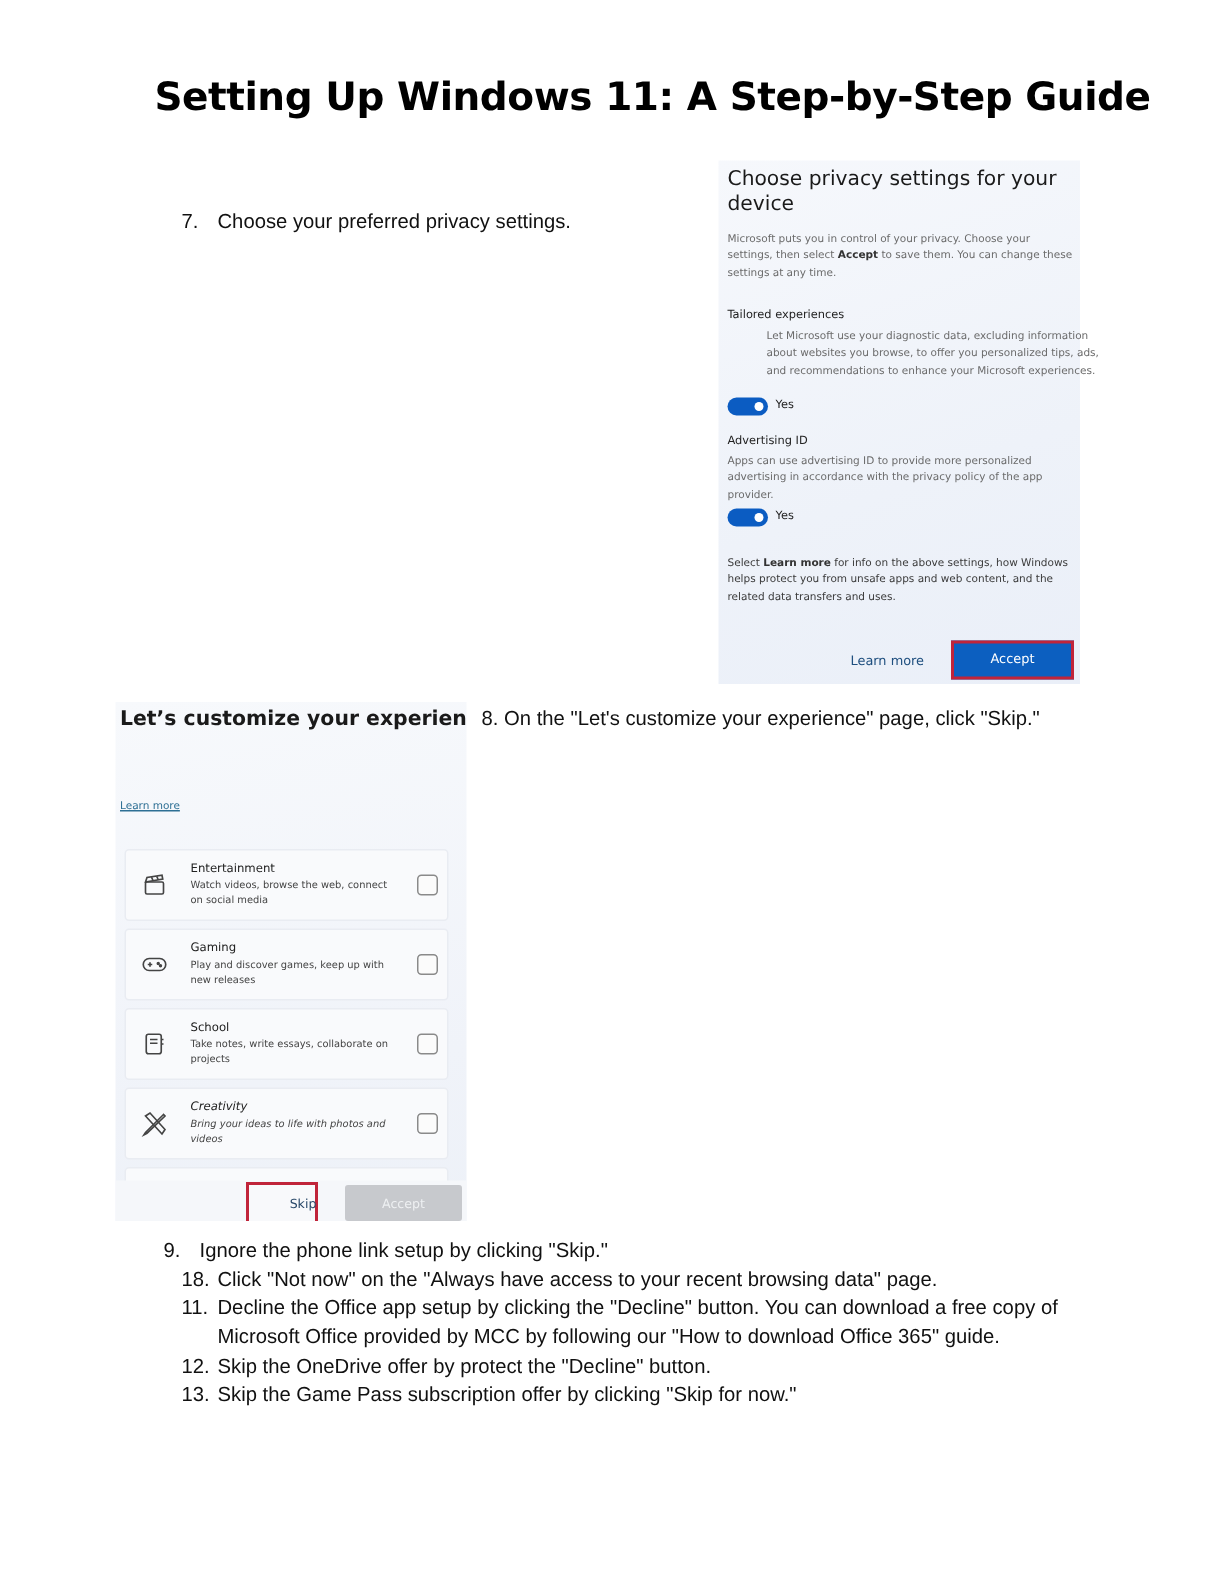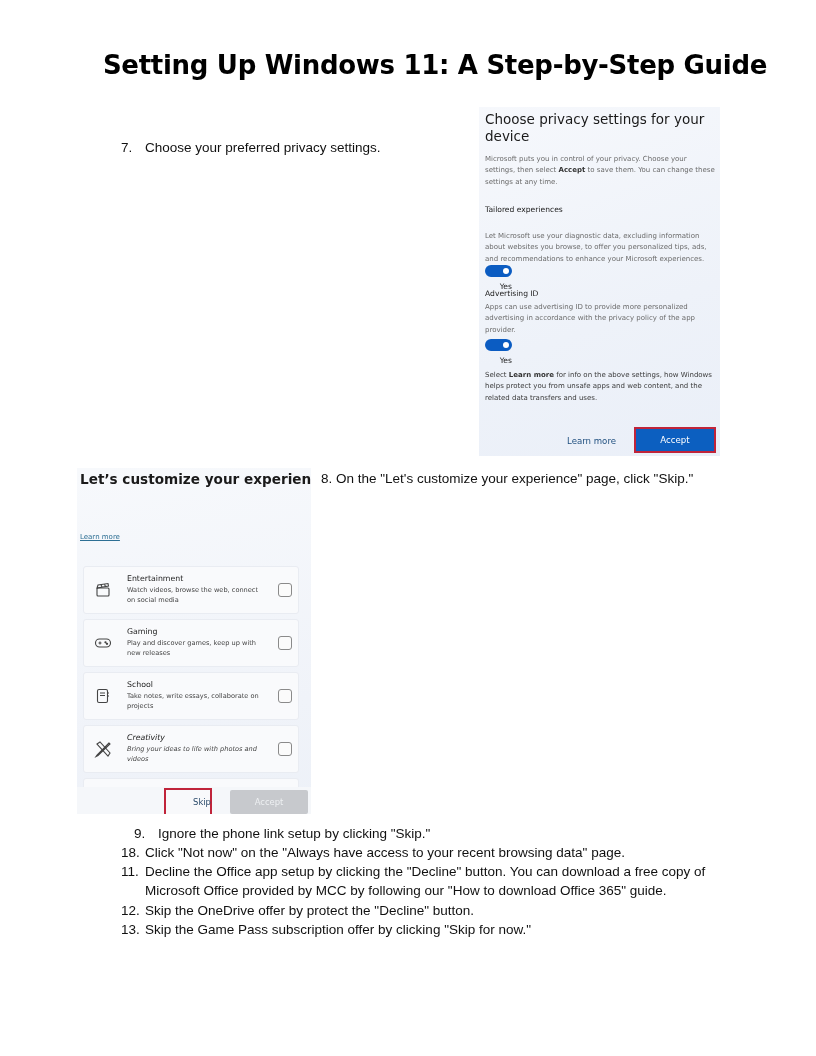--- a/index.html
+++ b/index.html
@@ -19,21 +19,21 @@
     
     .privacy {
       position: absolute; left: 479px; top: 107px; width: 241px; height: 349px;
       background: linear-gradient(160deg, #f6f8fc 0%, #eef2f9 60%, #eaeff8 100%);
       font-family: "DejaVu Sans", sans-serif; color: #1b1b1b;
     }
     .privacy h2 { position: absolute; left: 6px; top: 4px; width: 232px; font-weight: normal; font-size: 13.5px; line-height: 17px; color: #1a1a1a; }
     .privacy .p { position: absolute; left: 6px; font-size: 7px; line-height: 11.3px; color: #6b6b6b; width: 232px; }
     .privacy .p b { color: #333; }
     .privacy .sect { position: absolute; left: 6px; font-size: 7.6px; color: #222; }
-    .toggle-row { position: absolute; left: 6px; display: flex; align-items: flex-end; gap: 5px; flex-direction: column; }
+    .toggle-row { position: absolute; left: 6px; display: flex; align-items: flex-start; gap: 5px; }
     .toggle { width: 27px; height: 12px; border-radius: 6px; background: #0b5cc2; position: relative; }
     .toggle::after { content: ""; position: absolute; right: 3px; top: 3px; width: 6px; height: 6px; border-radius: 50%; background: #fff; }
     .toggle-label { font-size: 7.6px; color: #222; }
     .privacy .learn { position: absolute; left: 88px; top: 329px; font-size: 8.6px; color: #1f4f7f; }
     .privacy .accept {
       position: absolute; left: 155px; top: 320px; width: 82px; height: 26px;
       background: #0c5fc0; border: 2px solid #c0243a; color: #fff; font-size: 8.6px;
       display: flex; align-items: center; justify-content: center;
     }
 
@@ -75,21 +75,21 @@
 
 <div class="step" style="left:121px; top:138px;">
   <span class="num">7.</span><span>Choose your preferred privacy settings.</span>
 </div>
 
 <div class="privacy">
   <h2>Choose privacy settings for your device</h2>
   <div class="p" style="top:47px;"><span>Microsoft puts you in control of your privacy. Choose your settings, then select </span><b>Accept</b><span> to save them. You can change these settings at any time.</span></div>
 
   <div class="sect" style="top:98px;">Tailored experiences</div>
-  <div class="p" style="top:124px;">Let Microsoft use your diagnostic data, excluding information about websites you browse, to offer you personalized tips, ads, and recommendations to enhance your Microsoft experiences.</div>
+  <div class="p" style="top:112px;margin-left:26px;">Let Microsoft use your diagnostic data, excluding information about websites you browse, to offer you personalized tips, ads, and recommendations to enhance your Microsoft experiences.</div>
   <div class="toggle-row" style="top:158px;">
     <div class="toggle"></div>
     <span class="toggle-label">Yes</span>
   </div>
 
   <div class="sect" style="top:182px;">Advertising ID</div>
   <div class="p" style="top:195px;">Apps can use advertising ID to provide more personalized advertising in accordance with the privacy policy of the app provider.</div>
   <div class="toggle-row" style="top:232px;">
     <div class="toggle"></div>
     <span class="toggle-label">Yes</span>
@@ -161,21 +161,21 @@
     <div class="cb"></div>
   </div>
 
   <div class="card" style="top:310px;"></div>
 
   <div class="footer"></div>
   <div class="skip">Skip</div>
   <div class="acc">Accept</div>
 </div>
 
-<div class="step" style="left:134px; top:824px;">
+<div class="step" style="left:109px; top:824px;">
   <span class="num">9.</span><span>Ignore the phone link setup by clicking "Skip."</span>
 </div>
 <div class="step" style="left:121px; top:843px;">
   <span class="num">18.</span><span>Click "Not now" on the "Always have access to your recent browsing data" page.</span>
 </div>
 <div class="step" style="left:121px; top:862px;">
   <span class="num">11.</span><span>Decline the Office app setup by clicking the "Decline" button. You can download a free copy of</span>
 </div>
 <div class="step" style="left:145px; top:881px;">
   <span>Microsoft Office provided by MCC by following our "How to download Office 365" guide.</span>

